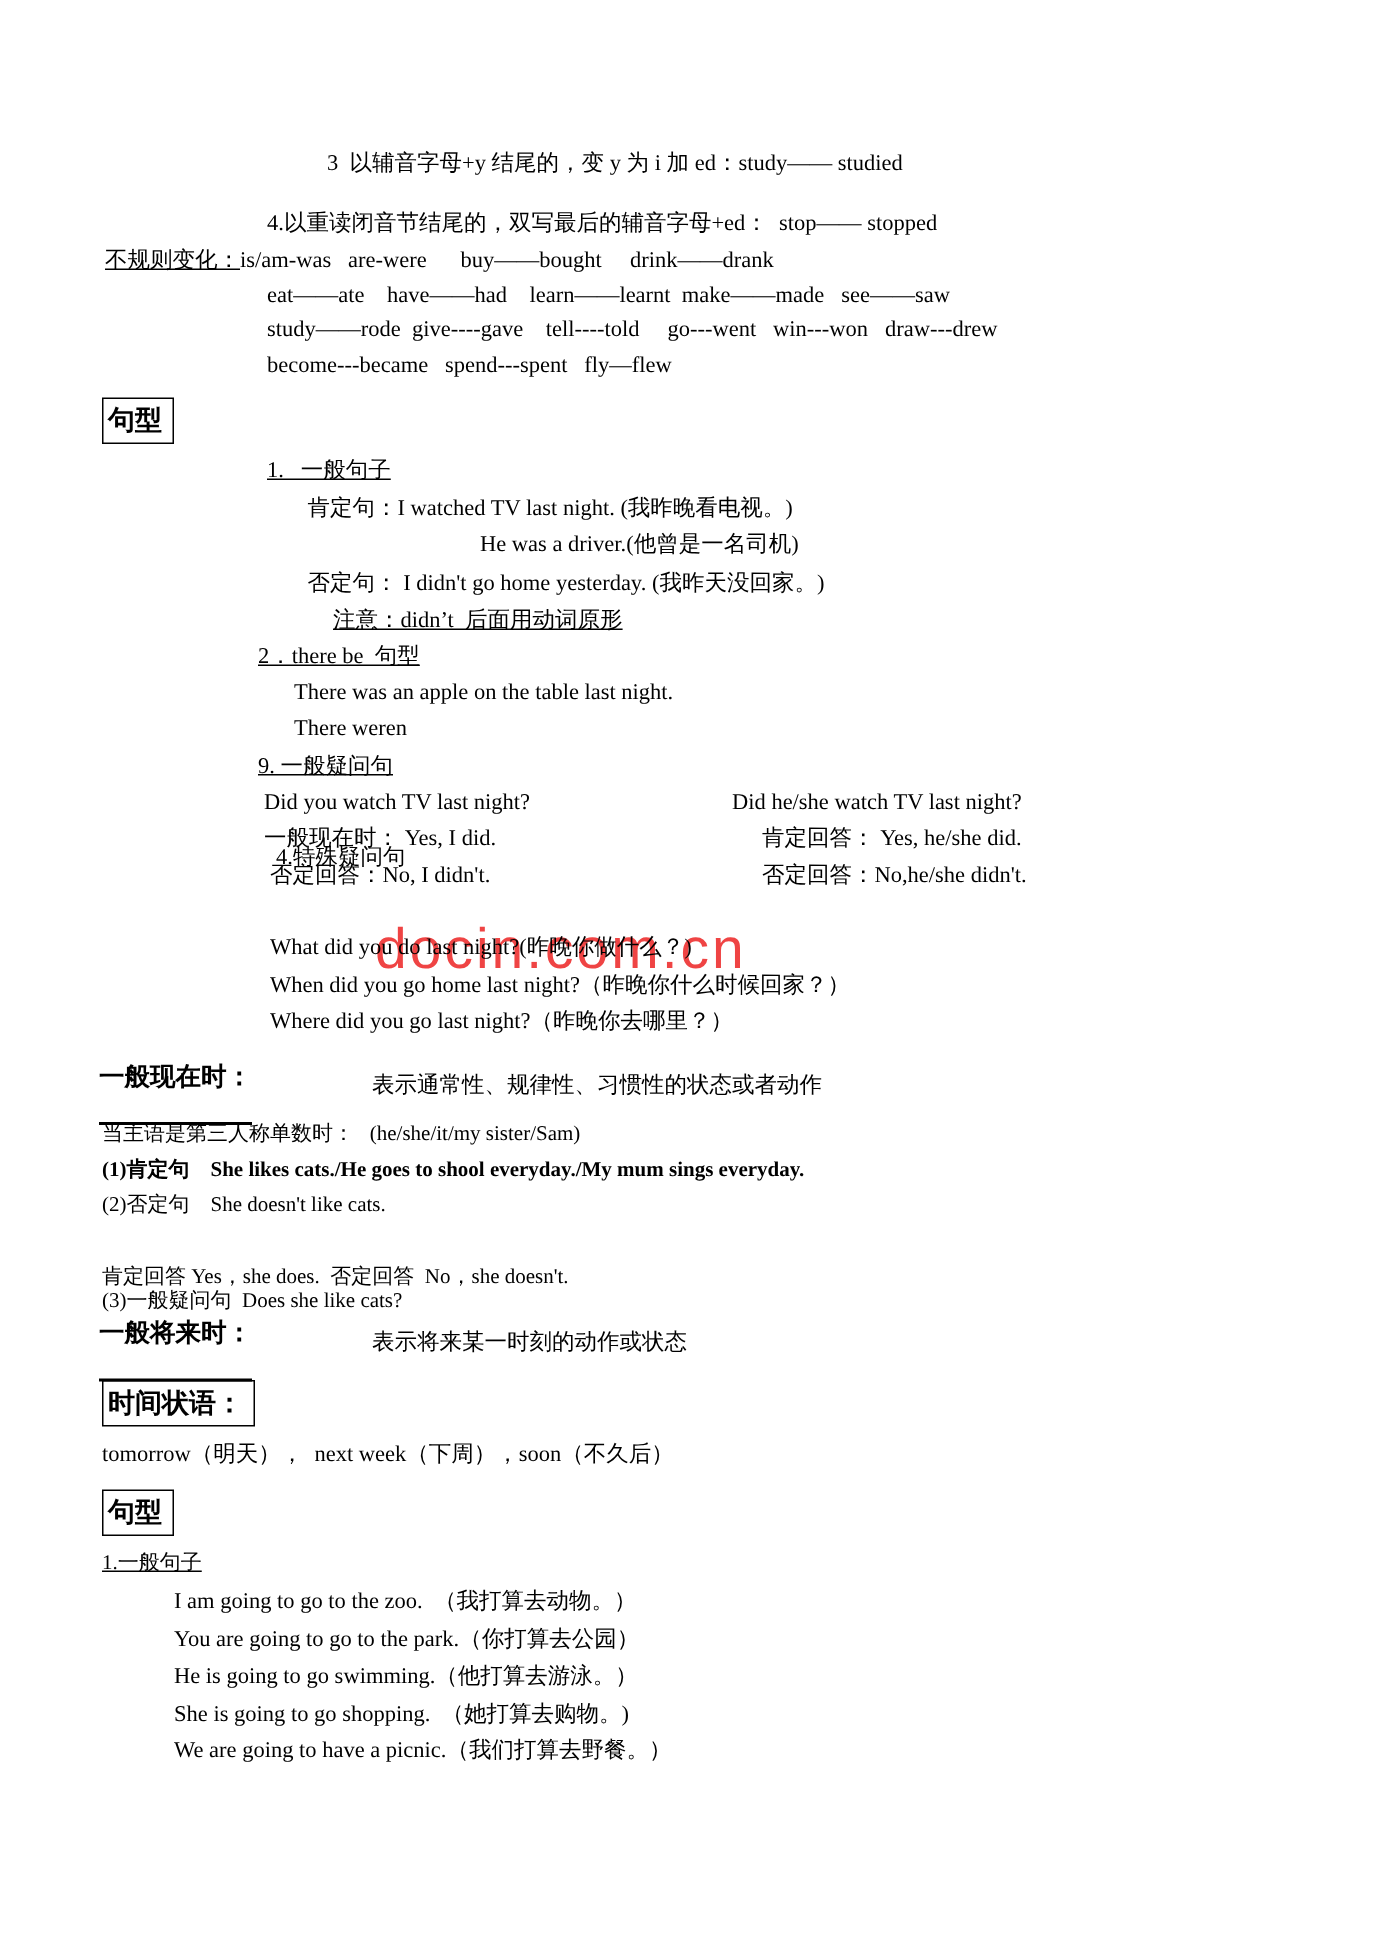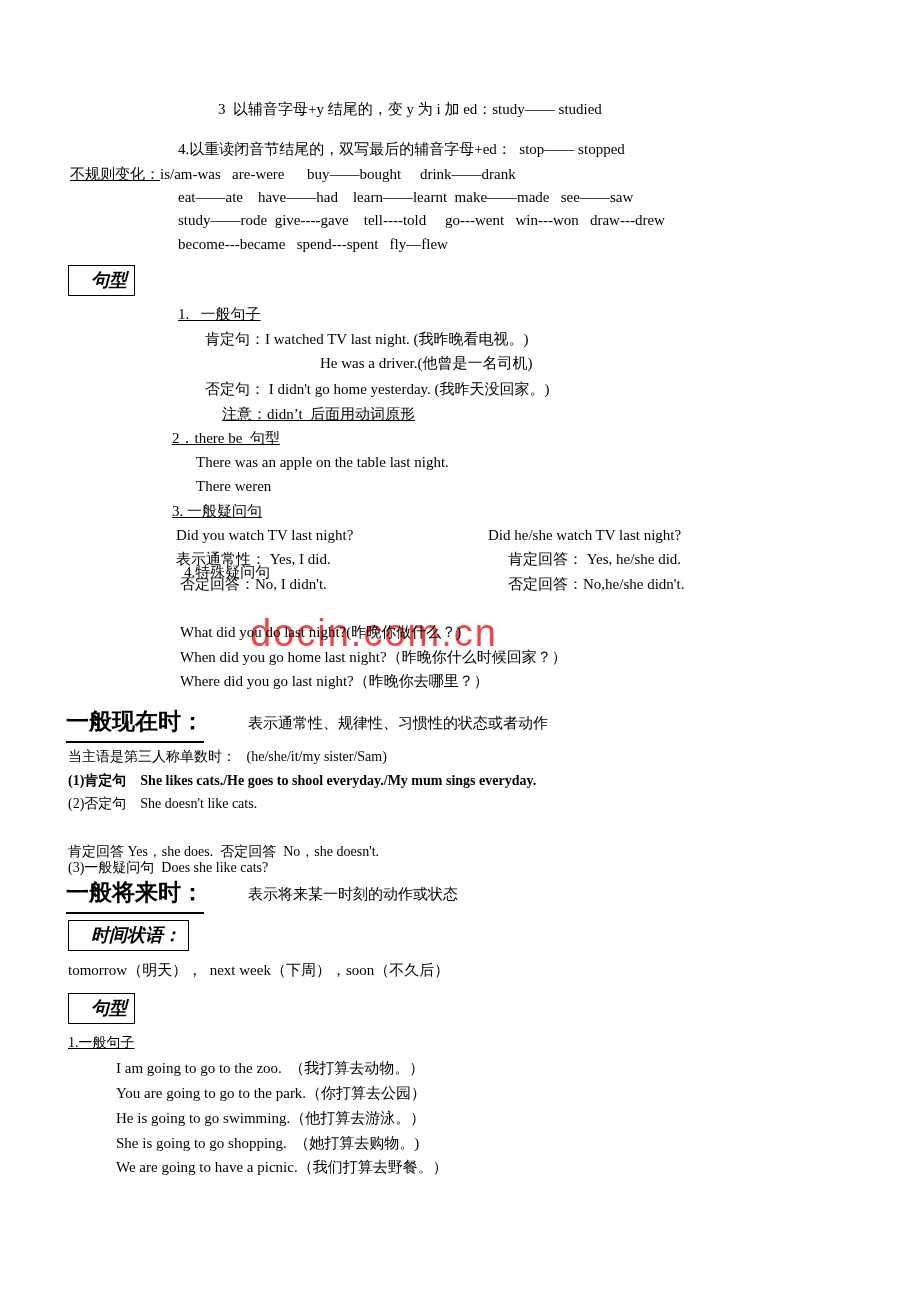--- a/index.html
+++ b/index.html
@@ -34,35 +34,34 @@
   }
   .line {
     position: absolute;
     white-space: pre;
     font-size: 15px;
     line-height: 1.15;
   }
   .boxed {
     position: absolute;
     border: 1px solid #000;
-    padding: 2px 7px 3px 22px;
+    padding: 2px 7px 3px 3px;
     font-weight: bold;
     font-size: 18px;
     font-family: "Liberation Sans", sans-serif;
     white-space: pre;
-    font-style: italic;
   }
   .heading-big {
     position: absolute;
     font-weight: bold;
-    font-size: 23px;
+    font-size: 17px;
     font-family: "Liberation Sans", sans-serif;
     white-space: pre;
     border-bottom: 2px solid #000;
-    padding-bottom: 4px;
+    padding-bottom: 19px;
   }
   .heading-note {
     position: absolute;
     font-size: 15px;
     white-space: pre;
   }
   .u { text-decoration: underline; }
   .sm { font-size: 14px; }
 </style>
 </head>
@@ -87,24 +86,24 @@
     <div class="line u" style="left:178px; top:306px;">1.   一般句子</div>
     <div class="line" style="left:205px; top:331px;">肯定句：I watched TV last night. (我昨晚看电视。)</div>
     <div class="line" style="left:303px; top:355px;margin-left:17px;">He was a driver.(他曾是一名司机)</div>
     <div class="line" style="left:205px; top:381px;">否定句： I didn't go home yesterday. (我昨天没回家。)</div>
     <div class="line u" style="left:222px; top:406px;">注意：didn’t  后面用动词原形</div>
 
     <div class="line" style="left:172px; top:430px;"><span class="u">2．there be  句型</span></div>
     <div class="line" style="left:196px; top:454px;">There was an apple on the table last night.</div>
     <div class="line" style="left:196px; top:478px;">There weren</div>
 
-    <div class="line u" style="left:172px; top:503px;">3. 一般疑问句</div>
+    <div class="line u" style="left:172px; top:503px;">9. 一般疑问句</div>
     <div class="line" style="left:176px; top:527px;">Did you watch TV last night?</div>
     <div class="line" style="left:488px; top:527px;">Did he/she watch TV last night?</div>
-    <div class="line" style="left:176px; top:551px;">表示通常性： Yes, I did.</div>
+    <div class="line" style="left:176px; top:551px;">一般现在时： Yes, I did.</div>
     <div class="line" style="left:508px; top:551px;">肯定回答： Yes, he/she did.</div>
     <div class="line" style="left:180px; top:576px;">否定回答：No, I didn't.</div>
     <div class="line" style="left:508px; top:576px;">否定回答：No,he/she didn't.</div>
 
     <div class="line" style="left:184px; top:564px;">4.特殊疑问句</div>
     <div class="line" style="left:180px; top:624px;">What did you do last night?(昨晚你做什么？)</div>
     <div class="line" style="left:180px; top:649px;">When did you go home last night?（昨晚你什么时候回家？）</div>
     <div class="line" style="left:180px; top:673px;">Where did you go last night?（昨晚你去哪里？）</div>
 
     <div class="heading-big" style="left:66px; top:706px;">一般现在时：</div>

